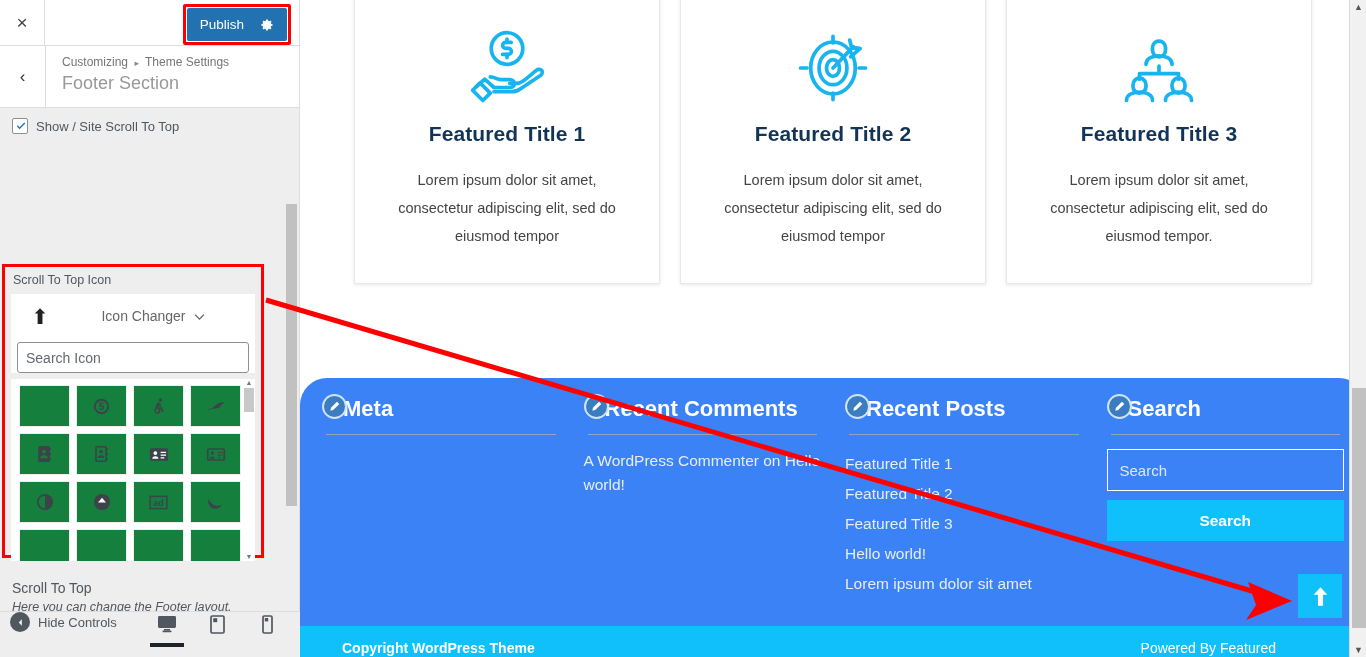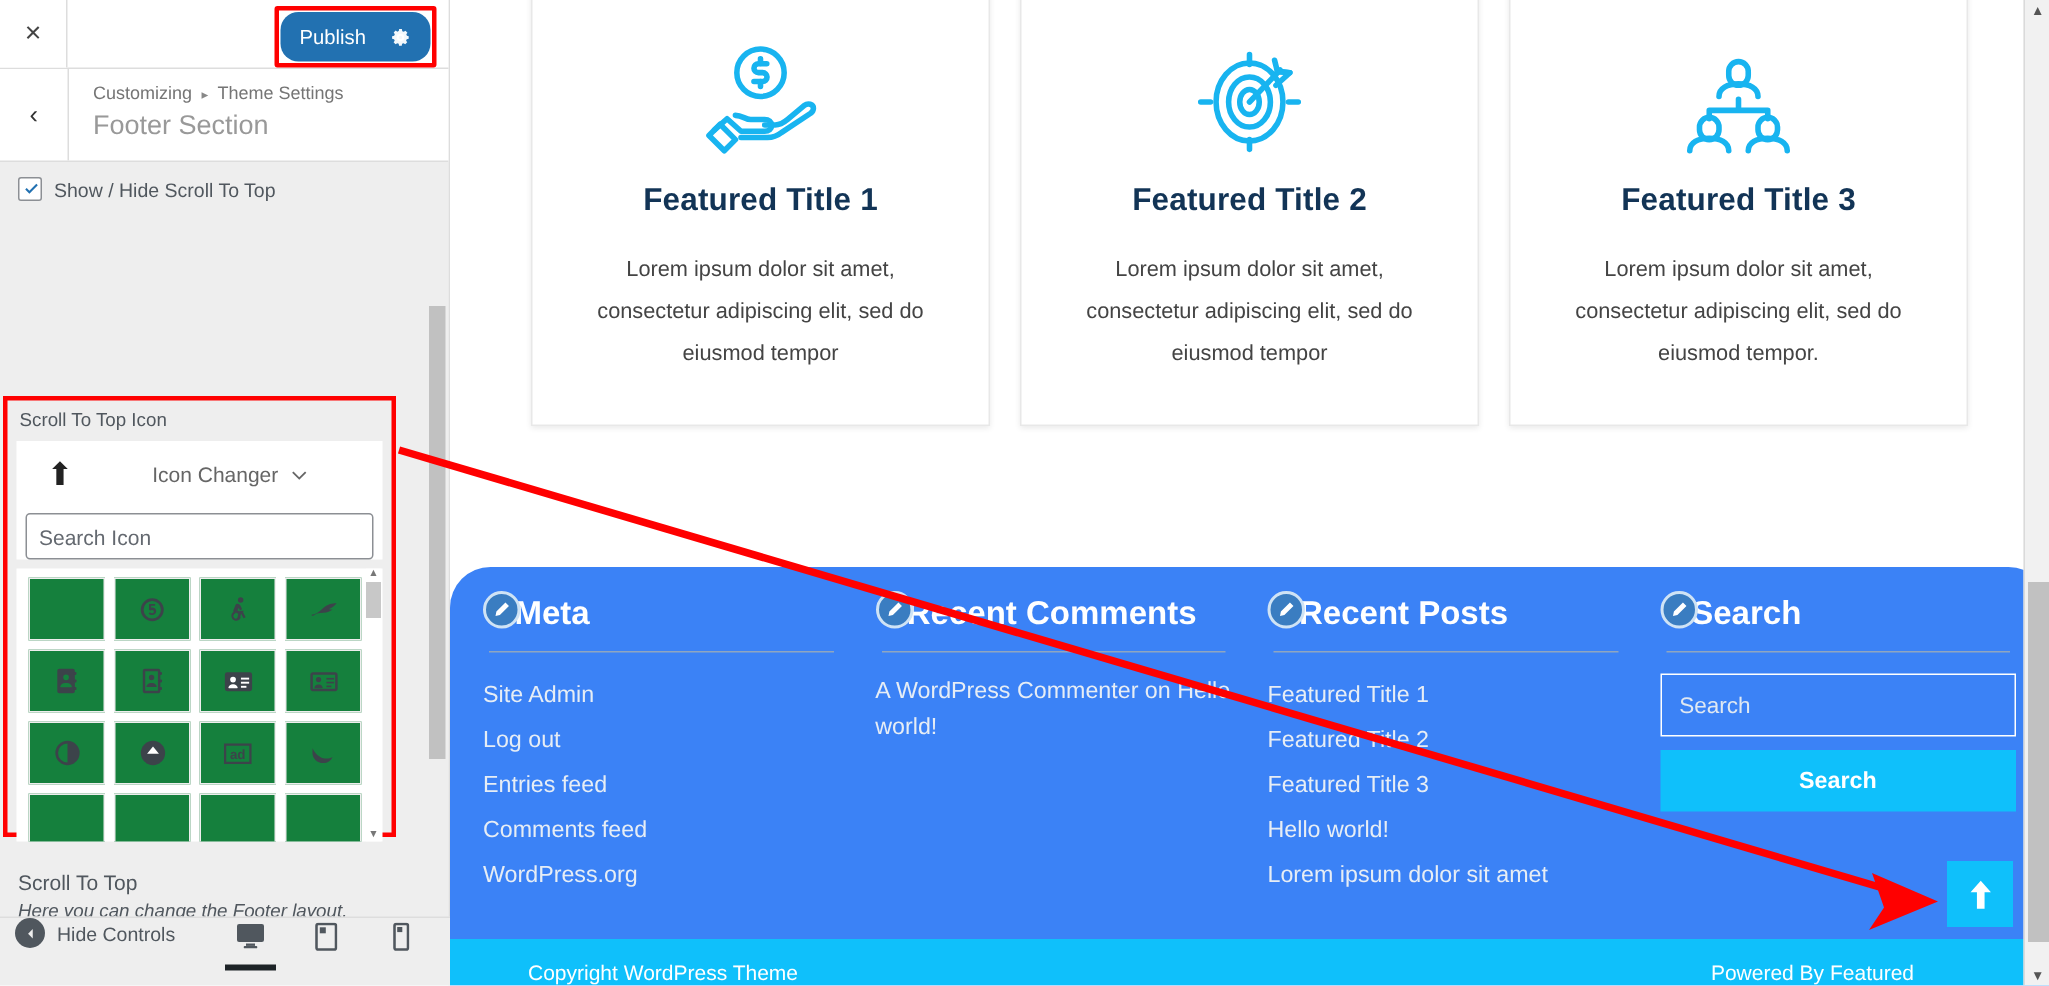--- a/index.html
+++ b/index.html
@@ -26,21 +26,21 @@
     color: #444; font-size: 19px; cursor: pointer; background: #fff;
   }
   .publish-wrap {
     position: absolute; right: 8px; top: 4px;
     border: 3px solid #f00; border-radius: 2px; padding: 1px;
     background: #fff;
   }
   .publish-btn {
     background: #2271b1; color: #fff; border: none;
     height: 33px; padding: 0 13px; font-size: 13.5px; cursor: pointer;
-    display: flex; align-items: center; gap: 16px; border-radius: 12px;
+    display: flex; align-items: center; gap: 16px; border-radius: 2px;
     font-family: "Liberation Sans", sans-serif;
   }
   .gear { width: 14px; height: 14px; fill: #fff; }
 
   .cz-section-head {
     display: flex; background: #fff; border-bottom: 1px solid #ddd;
     height: 62px; align-items: stretch;
   }
   .cz-back {
     width: 46px; display: flex; align-items: center; justify-content: center;
@@ -208,21 +208,21 @@
     position: absolute; right: 24px; top: 196px;
     width: 44px; height: 44px; background: #0fc0fb;
     display: flex; align-items: center; justify-content: center; cursor: pointer;
   }
   .scroll-top-btn svg { width: 17px; height: 21px; fill: #fff; }
 
   .footer-bottom {
     position: absolute; left: 0; top: 626px; width: 1066px; height: 31px;
     background: #0fc0fb; overflow: hidden;
   }
-  .fb-left { position: absolute; left: 52px; top: 14px; font-size: 14px; color: #fff; white-space: nowrap; }
+  .fb-left { position: absolute; left: 42px; top: 14px; font-size: 14px; color: #fff; white-space: nowrap; font-weight: bold; }
   .fb-right { position: absolute; right: 90px; top: 14px; font-size: 14px; color: #fff; white-space: nowrap; }
 
   .preview-sb {
     position: absolute; right: 0; top: 0; width: 17px; height: 657px;
     background: #f1f1f1; border-left: 1px solid #dadada;
   }
   .preview-sb .arrow { position: absolute; left: 0; width: 17px; text-align: center; font-size: 9px; color: #555; }
   .preview-sb .up { top: 2px; } .preview-sb .dn { bottom: 2px; }
   .preview-sb .thumb { position: absolute; left: 2px; top: 388px; width: 14px; height: 240px; background: #c1c1c1; }
 
@@ -266,21 +266,21 @@
     </div>
 
     <div class="cz-body">
 
       <div class="ctrl-checkbox">
         <span class="cbox">
           <svg viewBox="0 0 20 20">
             <path d="M8 14.5l-4-4 1.4-1.4L8 11.7l6.6-6.6L16 6.5z" fill="#2271b1"></path>
           </svg>
         </span>
-        <span>Show / Hide Scroll To Top</span>
+        <span>Show / Site Scroll To Top</span>
       </div>
 
       <div class="icon-panel">
         <div class="icon-panel-label">Scroll To Top Icon</div>
 
         <div class="icon-changer-bar">
           <div class="sel-arrow-icon">⬆</div>
           <div class="icon-changer-text">
             <span>Icon Changer</span>
             <svg class="chev" viewBox="0 0 20 20">
@@ -500,27 +500,20 @@
       <div class="widget">
         <div class="widget-head">
           <span class="edit-badge">
             <svg viewBox="0 0 20 20">
               <path d="M13.8 2.6l3.6 3.6-9.3 9.3-4.5.9.9-4.5 9.3-9.3z"></path>
             </svg>
           </span>
           <span class="widget-title">Meta</span>
         </div>
         <div class="widget-rule"></div>
-        <ul class="widget-list">
-          <li>Site Admin</li>
-          <li>Log out</li>
-          <li>Entries feed</li>
-          <li>Comments feed</li>
-          <li>WordPress.org</li>
-        </ul>
       </div>
 
       <div class="widget">
         <div class="widget-head">
           <span class="edit-badge">
             <svg viewBox="0 0 20 20">
               <path d="M13.8 2.6l3.6 3.6-9.3 9.3-4.5.9.9-4.5 9.3-9.3z"></path>
             </svg>
           </span>
           <span class="widget-title">Recent Comments</span>

